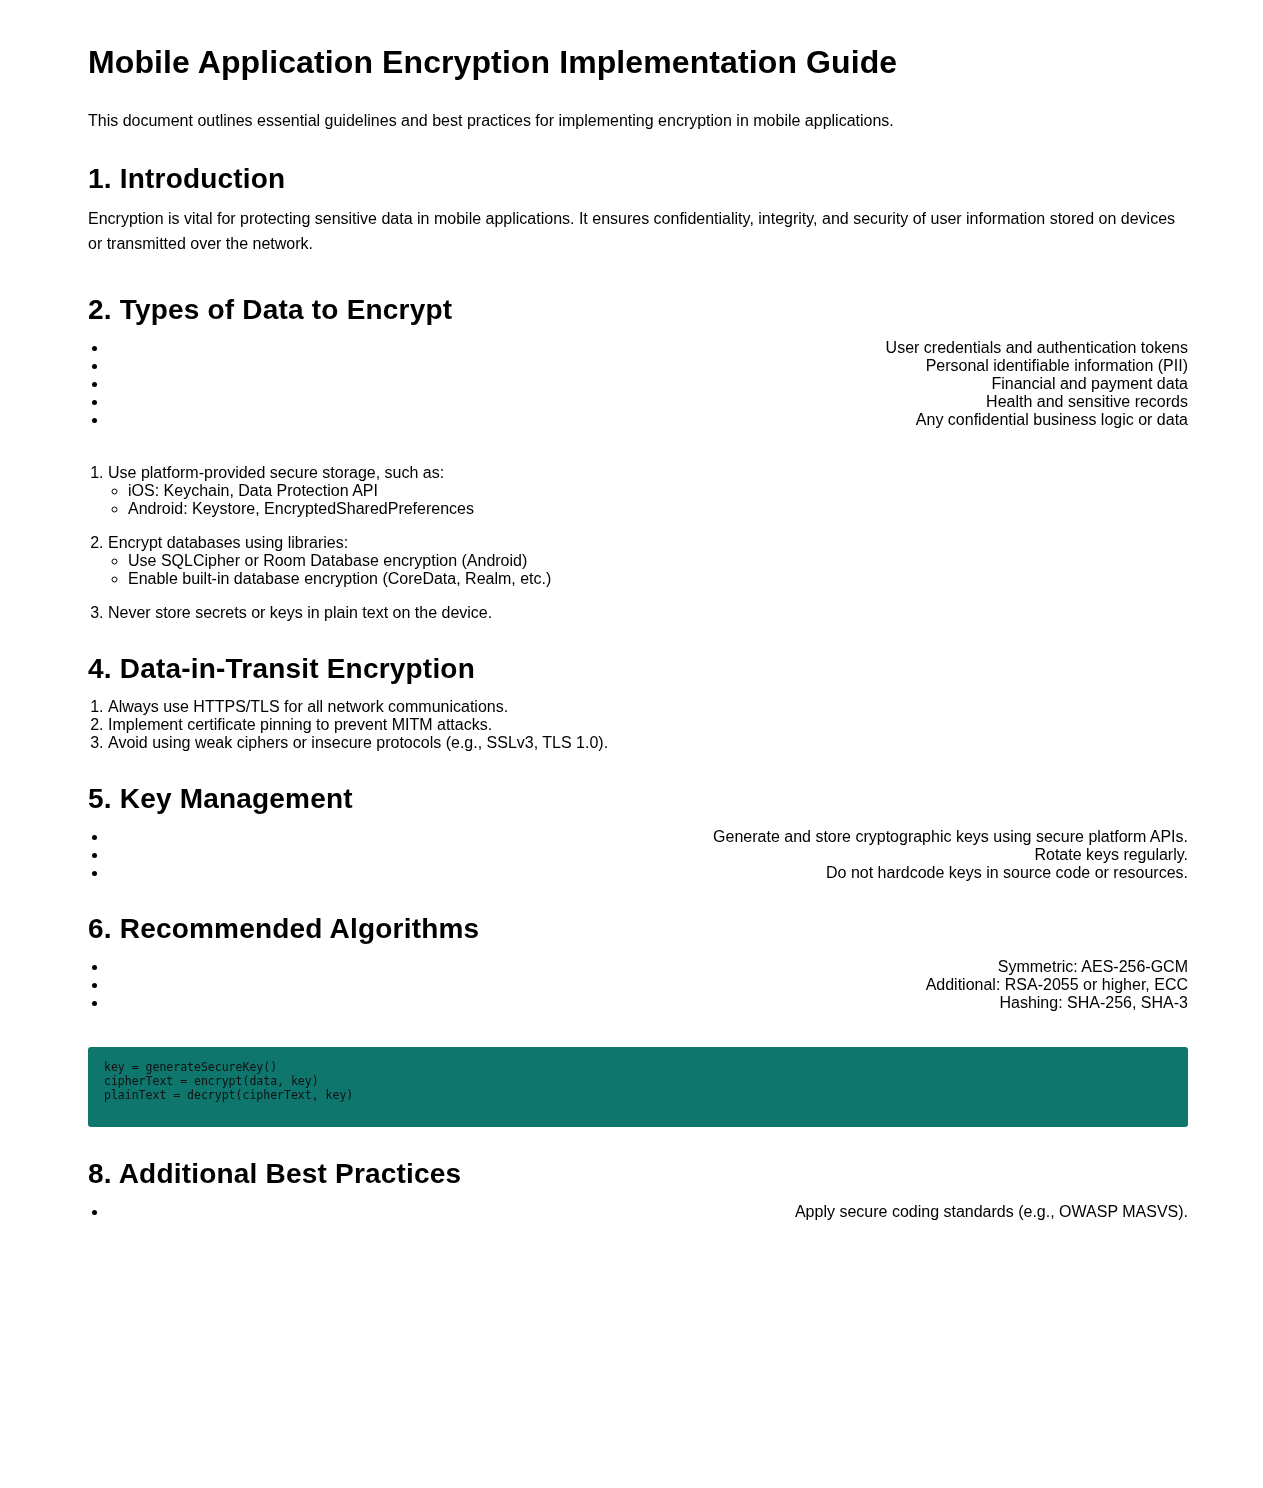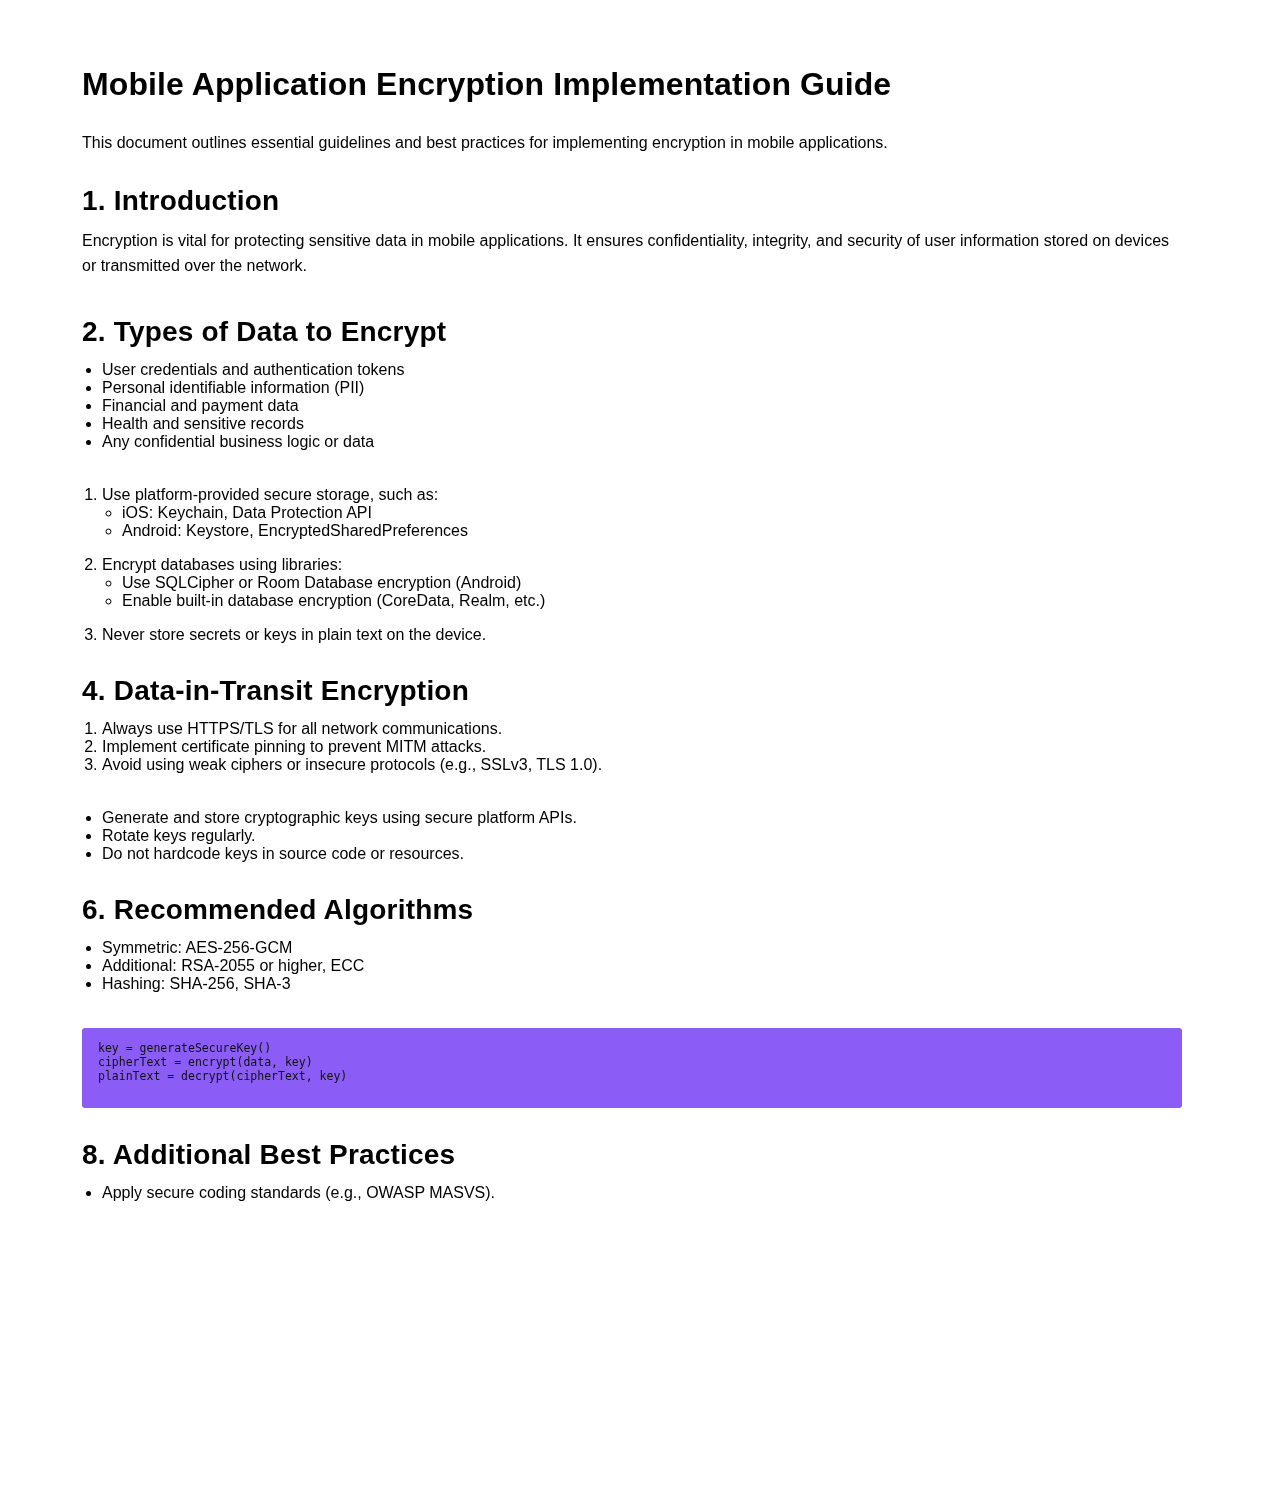--- a/index.html
+++ b/index.html
@@ -9,26 +9,25 @@
     }
     body {
       width: 1263px;
       height: 1488px;
       overflow: hidden;
       font-family: "Liberation Sans", sans-serif;
       color: #000000;
     }
     .page {
       position: absolute;
-      left: 82px;
+      left: 88px;
       top: 0;
       width: 1100px;
       height: 1301px;
       overflow: hidden;
-      margin-top: 22px;
     }
     h1 {
       font-size: 32px;
       font-weight: bold;
       margin: 43px 0 0 0;
       line-height: 38px;
       letter-spacing: 0.1px;
     }
     .lead {
       font-size: 16px;
@@ -50,33 +49,33 @@
       font-size: 16px;
       line-height: 25px;
       margin: 15px 0 0 0;
     }
     ul.list, ol.list {
       font-size: 16px;
       line-height: 18px;
       margin: 17px 0 0 0;
       padding-left: 20px;
     }
-    ul.list { list-style: disc; }
+    ul.list { list-style: disc; text-align: right; }
     ol.list { list-style: decimal; }
     ol.list > li.spaced { margin-bottom: 16px; }
     ol.list > li.spaced:last-child { margin-bottom: 0; }
     ul.sub {
       list-style: circle;
       margin: 0;
       padding-left: 20px;
     }
     b { font-weight: normal; }
     .code {
       margin: 17px 0 0 0;
-      background: #8b5cf6;
+      background: #0f766e;
       border-radius: 3px;
       padding: 13px 16px 0 16px;
       height: 67px;
       font-family: "DejaVu Sans Mono", monospace;
       font-size: 11.5px;
       line-height: 14px;
       white-space: pre;
       color: #111111;
     }
     .sec2 { margin-top: 42px; }
@@ -130,20 +129,21 @@
   <section>
     <h2>4. Data-in-Transit Encryption</h2>
     <ol class="list">
       <li>Always use HTTPS/TLS for all network communications.</li>
       <li>Implement certificate pinning to prevent MITM attacks.</li>
       <li>Avoid using weak ciphers or insecure protocols (e.g., SSLv3, TLS 1.0).</li>
     </ol>
   </section>
 
   <section>
+    <h2>5. Key Management</h2>
     <ul class="list">
       <li>Generate and store cryptographic keys using secure platform APIs.</li>
       <li>Rotate keys regularly.</li>
       <li>Do not hardcode keys in source code or resources.</li>
     </ul>
   </section>
 
   <section>
     <h2>6. Recommended Algorithms</h2>
     <ul class="list">

